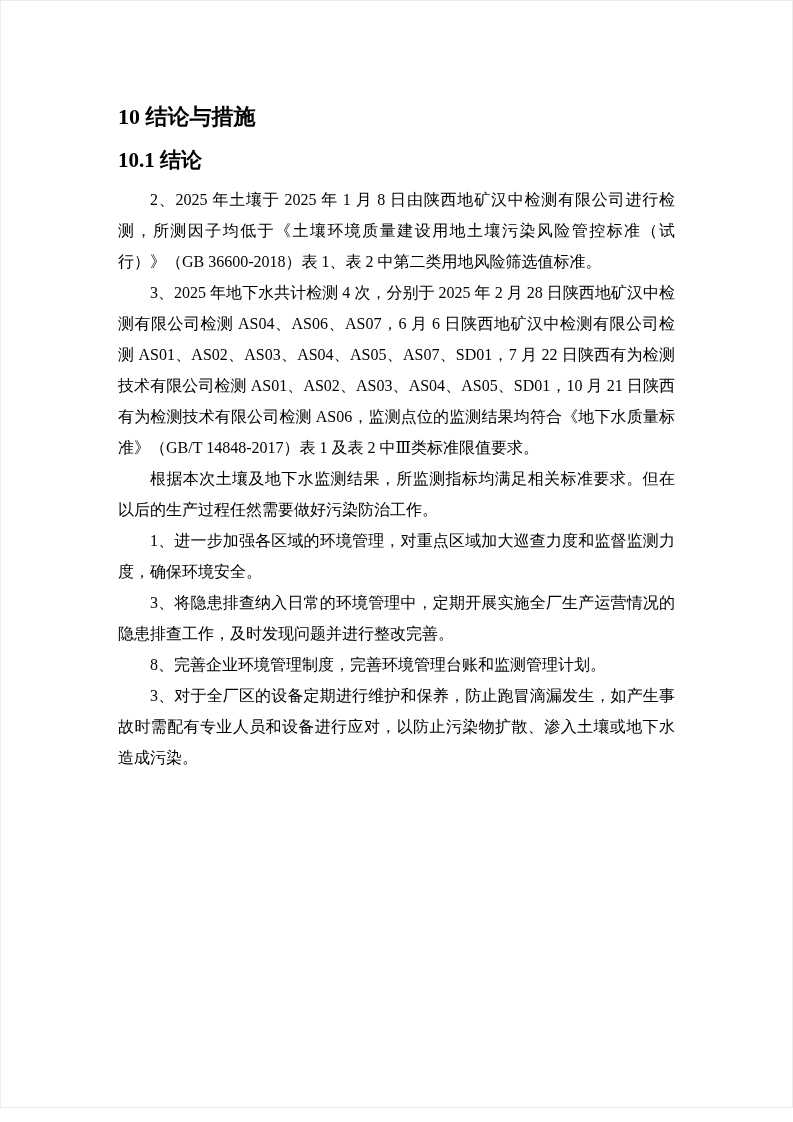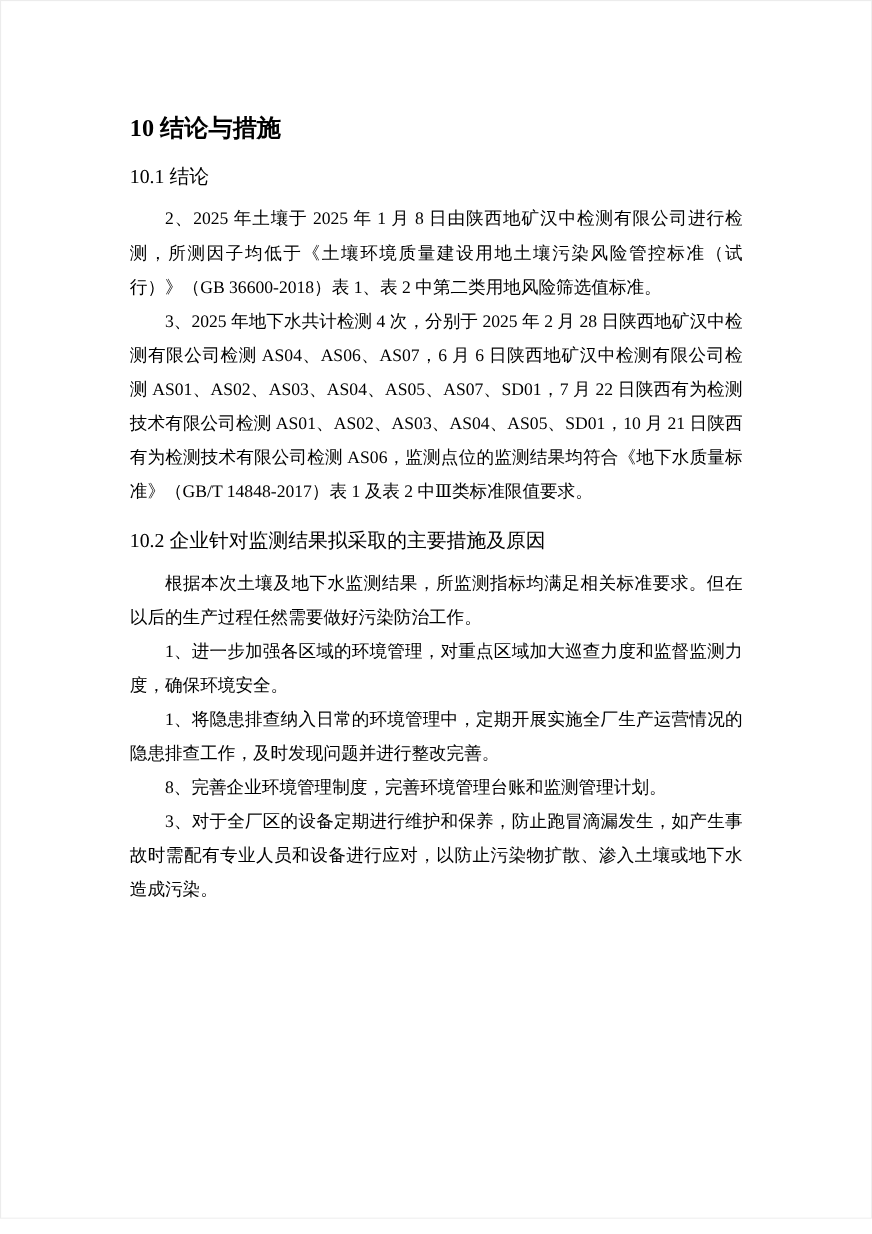--- a/index.html
+++ b/index.html
@@ -19,23 +19,23 @@
     color: #000000;
   }
   .h1 {
     font-size: 22px;
     line-height: 32px;
     font-weight: bold;
     margin: 0 0 13px 0;
     font-family: "Liberation Serif", "DejaVu Serif", serif;
   }
   .h2 {
-    font-size: 18px;
+    font-size: 21px;
     line-height: 29px;
-    font-weight: normal;
+    font-weight: bold;
     margin: 0 0 9px 0;
   }
   .h2.second {
     margin-top: 14px;
   }
   .para {
     font-size: 16px;
     line-height: 31px;
     margin: 0;
     text-align: justify;
@@ -60,26 +60,25 @@
 
   <h1 class="h1">10 结论与措施</h1>
 
   <h2 class="h2">10.1 结论</h2>
 
 
   <p class="para">2、2025 年土壤于 2025 年 1 月 8 日由陕西地矿汉中检测有限公司进行检测，所测因子均低于《土壤环境质量建设用地土壤污染风险管控标准（试行）》（GB 36600-2018）表 1、表 2 中第二类用地风险筛选值标准。</p>
 
   <p class="para">3、2025 年地下水共计检测 4 次，分别于 2025 年 2 月 28 日陕西地矿汉中检测有限公司检测 AS04、AS06、AS07，6 月 6 日陕西地矿汉中检测有限公司检测 AS01、AS02、AS03、AS04、AS05、AS07、SD01，7 月 22 日陕西有为检测技术有限公司检测 AS01、AS02、AS03、AS04、AS05、SD01，10 月 21 日陕西有为检测技术有限公司检测 AS06，监测点位的监测结果均符合《地下水质量标准》（GB/T 14848-2017）表 1 及表 2 中Ⅲ类标准限值要求。</p>
 
-  <h2 class="h2 second">10.2 企业针对监测结果拟采取的主要措施及原因</h2>
 
   <p class="para">根据本次土壤及地下水监测结果，所监测指标均满足相关标准要求。但在以后的生产过程任然需要做好污染防治工作。</p>
 
   <p class="para">1、进一步加强各区域的环境管理，对重点区域加大巡查力度和监督监测力度，确保环境安全。</p>
 
-  <p class="para">1、将隐患排查纳入日常的环境管理中，定期开展实施全厂生产运营情况的隐患排查工作，及时发现问题并进行整改完善。</p>
+  <p class="para">3、将隐患排查纳入日常的环境管理中，定期开展实施全厂生产运营情况的隐患排查工作，及时发现问题并进行整改完善。</p>
 
   <p class="para">8、完善企业环境管理制度，完善环境管理台账和监测管理计划。</p>
 
   <p class="para">3、对于全厂区的设备定期进行维护和保养，防止跑冒滴漏发生，如产生事故时需配有专业人员和设备进行应对，以防止污染物扩散、渗入土壤或地下水造成污染。</p>
 
 
 </div>
 
 </body></html>

